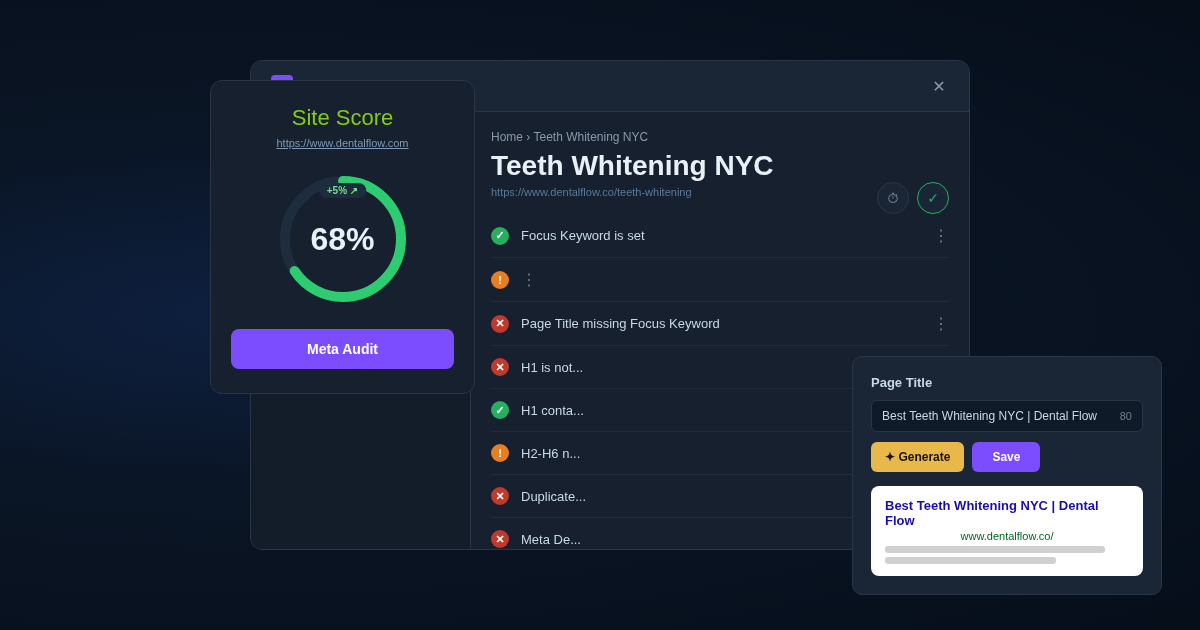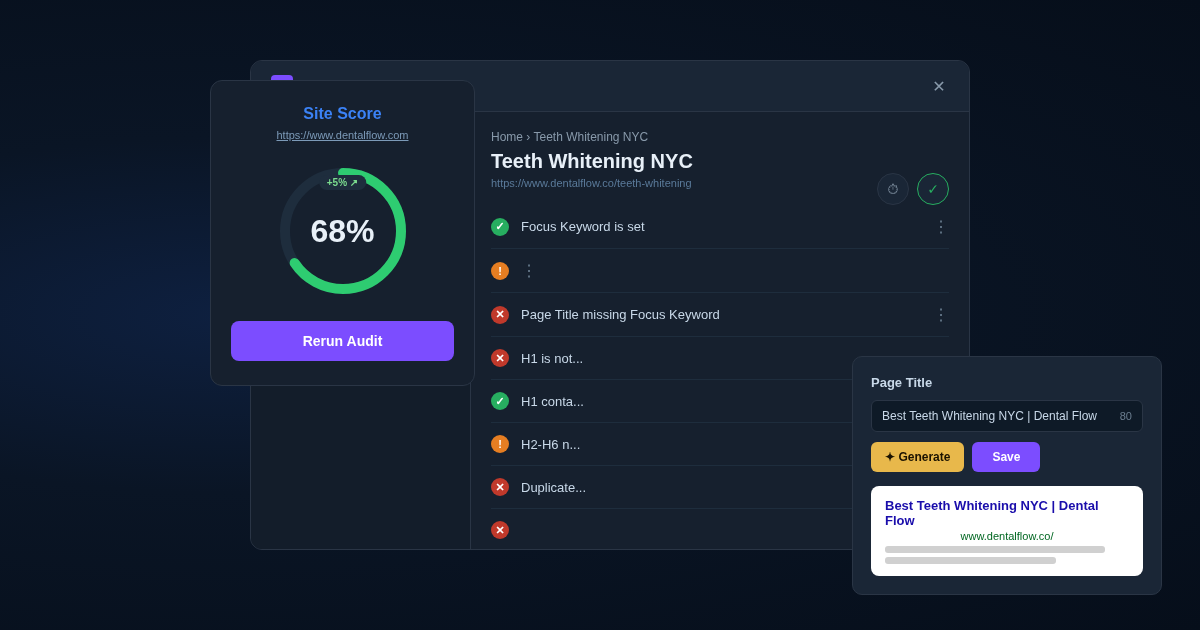--- a/index.html
+++ b/index.html
@@ -157,21 +157,21 @@
     .breadcrumb {
       color: #6b7e90;
       font-size: 12px;
       margin-bottom: 6px;
     }
 
     .breadcrumb span { color: #8899aa; }
 
     .page-title-main {
       color: #e8f0f8;
-      font-size: 20px;
+      font-size: 28px;
       font-weight: 700;
       margin-bottom: 4px;
     }
 
     .page-url {
       color: #5a7a9a;
       font-size: 11px;
       margin-bottom: 16px;
     }
 
@@ -235,23 +235,23 @@
       width: 265px;
       background: #16202e;
       border-radius: 12px;
       border: 1px solid #2a3545;
       padding: 24px 20px;
       text-align: center;
       z-index: 10;
     }
 
     .score-title {
-      color: #3b82f6;
-      font-size: 16px;
-      font-weight: 700;
+      color: #84cc16;
+      font-size: 22px;
+      font-weight: 400;
       margin-bottom: 6px;
     }
 
     .score-url {
       color: #7c9ab8;
       font-size: 11px;
       text-decoration: underline;
       margin-bottom: 20px;
     }
 
@@ -432,21 +432,21 @@
   <div class="score-circle-wrap">
     <svg width="140" height="140" viewBox="0 0 140 140">
 
       <circle cx="70" cy="70" r="58" fill="none" stroke="#1e2d3d" stroke-width="10"></circle>
 
       <circle cx="70" cy="70" r="58" fill="none" stroke="#2ecc71" stroke-width="10" stroke-dasharray="239 295" stroke-linecap="round"></circle>
     </svg>
     <div class="score-badge">+5% ↗</div>
     <div class="score-number">68%</div>
   </div>
-  <button class="rerun-btn">Rerun Audit</button>
+  <button class="rerun-btn">Meta Audit</button>
 </div>
 
 <div class="main-window">
   <div class="window-header">
     <div class="semflow-logo">S</div>
     <span class="window-title">Semflow</span>
     <div class="close-btn">✕</div>
   </div>
 
   <div class="window-body">
@@ -529,20 +529,21 @@
           <span class="audit-text">H2-H6 n...</span>
         </div>
 
         <div class="audit-item">
           <div class="audit-icon error">✕</div>
           <span class="audit-text">Duplicate...</span>
         </div>
 
         <div class="audit-item">
           <div class="audit-icon error">✕</div>
+          <span class="audit-text">Meta De...</span>
         </div>
 
       </div>
     </div>
   </div>
 </div>
 
 <div class="editor-popup">
   <div class="editor-label">Page Title</div>
   <div class="editor-input-wrap">

